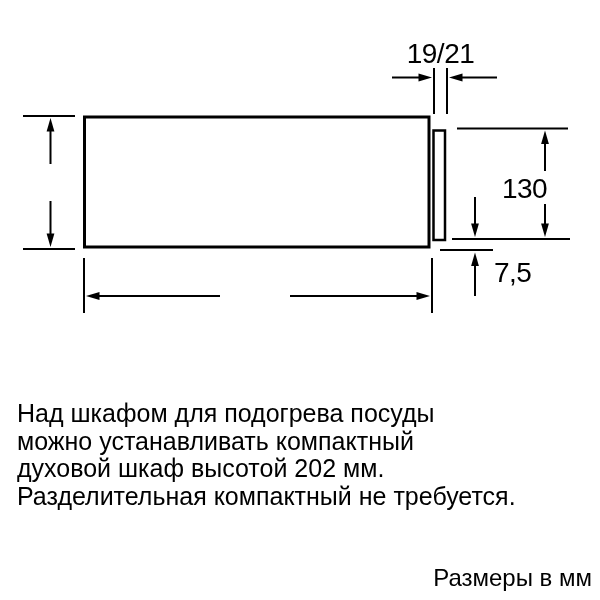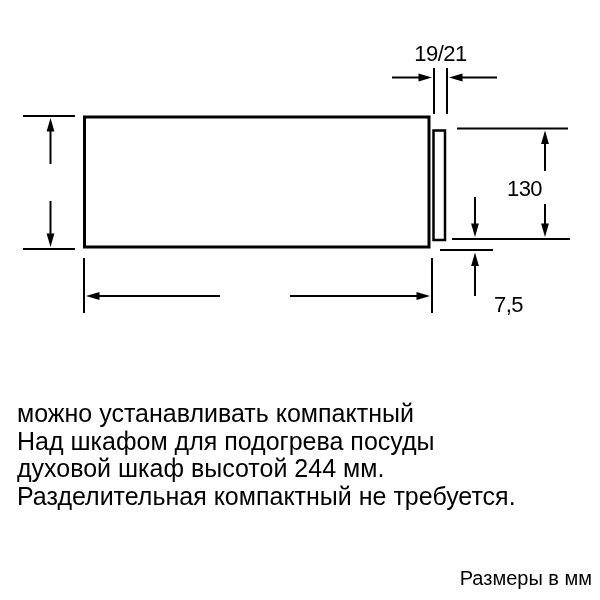--- a/index.html
+++ b/index.html
@@ -16,46 +16,45 @@
     font-family: "Liberation Sans", sans-serif;
     color: #000000;
   }
   .diagram-svg {
     position: absolute;
     left: 0;
     top: 0;
   }
   .dim-label {
     position: absolute;
-    font-size: 22px;
+    font-size: 28px;
     line-height: 34px;
     color: #000000;
     text-align: center;
     white-space: nowrap;
     letter-spacing: -0.5px;
   }
   .dim-label.left-align {
     text-align: left;
-    margin-top: 32px;
   }
   .notes {
     position: absolute;
     left: 17px;
     top: 400px;
     width: 578px;
     font-size: 25px;
     line-height: 27.5px;
     color: #000000;
     white-space: nowrap;
   }
   .units {
     position: absolute;
     right: 8px;
     top: 564px;
-    font-size: 20px;
+    font-size: 24px;
     line-height: 28px;
     color: #000000;
     text-align: right;
     white-space: nowrap;
   }
 </style>
 </head>
 <body>
 
 <div class="canvas">
@@ -117,21 +116,21 @@
 
 
   <div class="dim-label" style="left:400px; top:37px; width:81px;">19/21</div>
 
   <div class="dim-label" style="left:484px; top:172px; width:81px;">130</div>
 
 
   <div class="dim-label left-align" style="left:494px; top:256px; width:70px;">7,5</div>
 
   <div class="notes">
+    <div>Над шкафом для подогрева посуды</div>
     <div>можно устанавливать компактный</div>
-    <div>Над шкафом для подогрева посуды</div>
-    <div>духовой шкаф высотой 244 мм.</div>
+    <div>духовой шкаф высотой 202 мм.</div>
     <div>Разделительная компактный не требуется.</div>
   </div>
 
   <div class="units">Размеры в мм</div>
 
 </div>
 
 </body></html>

